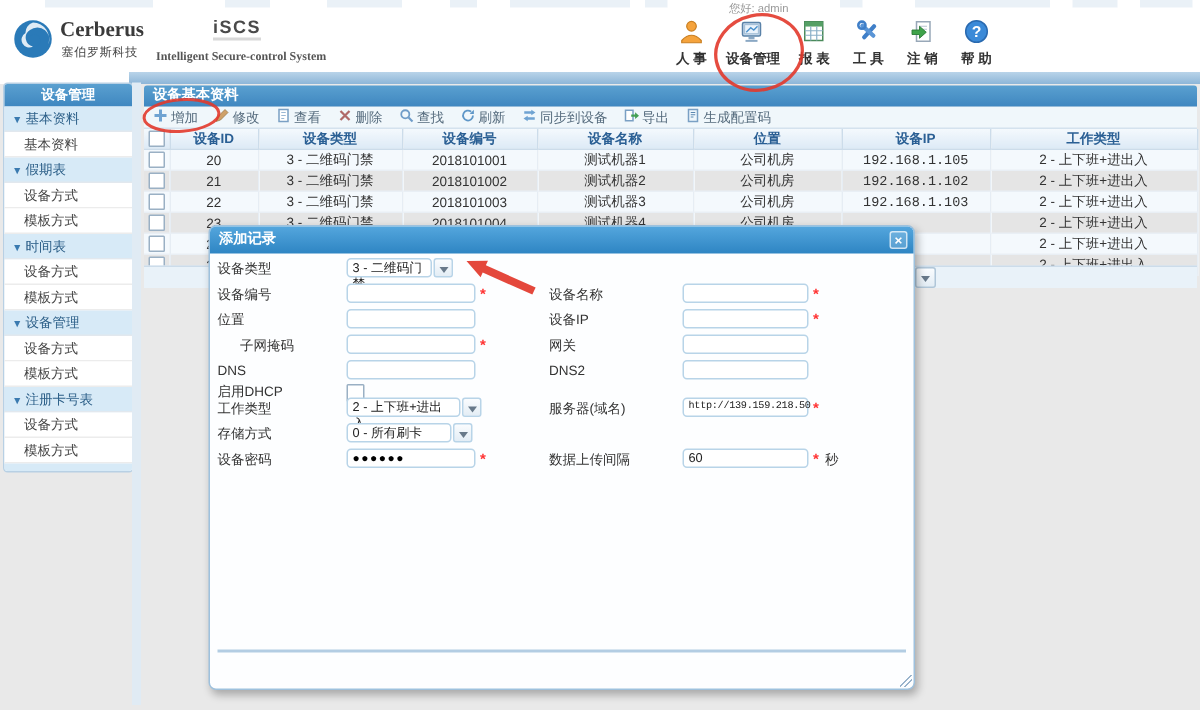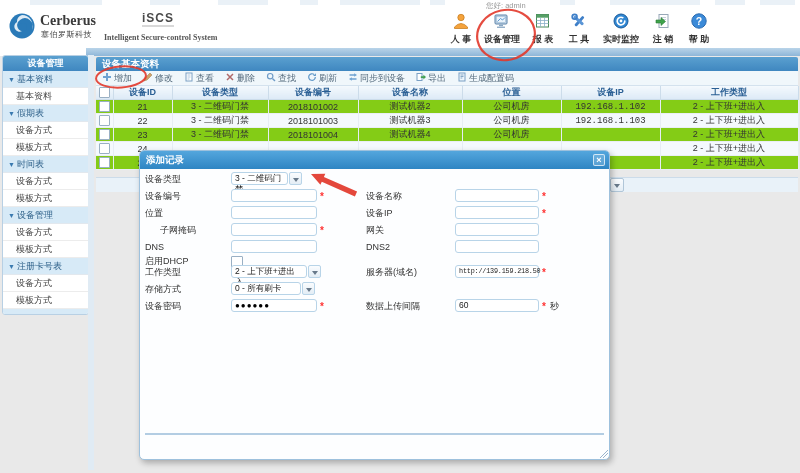--- a/index.html
+++ b/index.html
@@ -31,21 +31,21 @@
   #splitter{left:88px;top:55px;width:6px;height:415px;background:#e0ebf4;}
   
   #panel-header{left:96px;top:57px;width:702px;height:14px;background:linear-gradient(#5aa0d0,#3f87c0);color:#fff;font-size:9.5px;font-weight:bold;line-height:14px;padding-left:6px;box-sizing:border-box;border-radius:2px 2px 0 0;}
   #grid-toolbar{left:96px;top:71px;width:702px;height:15px;background:#f0f7fb;border-bottom:1px solid #d4e2ee;display:flex;align-items:center;padding-left:6px;box-sizing:border-box;}
   .gt-item{display:flex;align-items:center;font-size:9px;color:#556b7d;margin-right:11px;cursor:pointer;white-space:nowrap;}
   .gt-item svg{width:10px;height:10px;margin-right:2px;}
   #grid{left:96px;top:86px;width:702px;border-collapse:collapse;table-layout:fixed;background:#fff;}
   #grid th{height:13px;background:linear-gradient(#f4f9fd,#ddeaf6);border-right:1px solid #ccdcea;border-bottom:1px solid #ccdcea;font-size:9px;font-weight:bold;color:#2a5f94;text-align:center;padding:0;overflow:hidden;cursor:pointer;}
   #grid td{height:12px;border-right:1px solid #e6edf4;border-bottom:1px solid #e9eff5;font-size:9px;color:#333;text-align:center;padding:0;overflow:hidden;white-space:nowrap;}
   #grid tr.odd td{background:#f4f9fd;}
-  #grid tr.even td{background:#84cc16;}
+  #grid tr.even td{background:#e5e5e5;}
   td.mono{font-family:"Liberation Mono","DejaVu Sans Mono",monospace;font-size:8.5px;}
   .cb{display:inline-block;width:9px;height:9px;background:#fff;border:1px solid #9ab0c4;border-radius:1px;vertical-align:middle;cursor:pointer;}
   #grid-footer{left:96px;top:177px;width:702px;height:14px;background:#e9f2f9;border-top:1px solid #ccdcea;}
   #footer-combo{left:610px;top:178px;width:12px;height:12px;background:linear-gradient(#fafcfe,#e3edf5);border:1px solid #b0c6d8;border-radius:2px;cursor:pointer;}
   #footer-combo::after{content:"";position:absolute;left:3px;top:5px;border-left:3px solid transparent;border-right:3px solid transparent;border-top:4px solid #68798a;}
   
   #dialog{left:139px;top:150px;width:469px;height:308px;background:#fdfeff;border:1px solid #9ec1dd;border-radius:5px;box-shadow:2px 3px 6px rgba(0,0,0,.28);z-index:10;}
   #dialog-titlebar{position:absolute;left:0;top:0;right:0;height:18px;background:linear-gradient(#54a6dd,#2e85c3);border-radius:4px 4px 0 0;color:#fff;font-size:9.5px;font-weight:bold;line-height:18px;padding-left:6px;box-sizing:border-box;cursor:move;}
   #dialog-close{position:absolute;right:4px;top:3px;width:12px;height:12px;border:1px solid rgba(255,255,255,.7);border-radius:2px;background:rgba(255,255,255,.18);color:#fff;font-size:9px;line-height:11px;text-align:center;cursor:pointer;box-sizing:border-box;}
   .frow{position:absolute;left:0;width:100%;height:15px;}
@@ -123,28 +123,20 @@
         <div class="tb-label">报 表</div>
       </div>
       <div class="tb-item" style="width: 36px;">
         <span class="icon"><svg viewBox="0 0 18 18">
             <rect x="8.2" y="3" width="2.8" height="12.5" rx="1.2" transform="rotate(42 9.6 9)" fill="#3f7fc8"></rect>
             <rect x="7.2" y="2.2" width="2.8" height="12.5" rx="1.2" transform="rotate(-48 8.6 8.5)" fill="#5a95d6"></rect>
             <circle cx="4.6" cy="4.8" r="2.4" fill="none" stroke="#3f7fc8" stroke-width="1.7"></circle>
           </svg></span>
         <div class="tb-label">工 具</div>
       </div>
-      <div class="tb-item" style="width: 48px;">
-        <span class="icon"><svg viewBox="0 0 18 18">
-            <circle cx="9" cy="9" r="7" fill="#2f86d2" stroke="#1a5a9a"></circle>
-            <path d="M12.8 9 a3.8 3.8 0 1 1 -2 -3.3" stroke="#ffffff" stroke-width="1.7" fill="none" stroke-linecap="round"></path>
-            <circle cx="9" cy="9" r="1.4" fill="#ffffff"></circle>
-          </svg></span>
-        <div class="tb-label">实时监控</div>
-      </div>
       <div class="tb-item" style="width: 36px;">
         <span class="icon"><svg viewBox="0 0 18 18">
             <rect x="5" y="2.5" width="9" height="13" fill="#ffffff" stroke="#98a8b8"></rect>
             <path d="M7 5.5 h5 M7 7.5 h5 M7 9.5 h3" stroke="#b8c4d0" stroke-width=".8"></path>
             <path d="M2 8 h5 v-2.5 l4.5 4 l-4.5 4 v-2.5 h-5 z" fill="#3fa34a" stroke="#2a7a36" stroke-width=".6"></path>
           </svg></span>
         <div class="tb-label">注 销</div>
       </div>
       <div class="tb-item" style="width: 36px;">
         <span class="icon"><svg viewBox="0 0 18 18">
@@ -258,20 +250,30 @@
           <th>设备ID</th>
           <th>设备类型</th>
           <th>设备编号</th>
           <th>设备名称</th>
           <th>位置</th>
           <th>设备IP</th>
           <th>工作类型</th>
         </tr>
       </thead>
     <tbody>
+        <tr class="odd">
+          <td><span class="cb"></span></td>
+          <td>20</td>
+          <td>3 - 二维码门禁</td>
+          <td>2018101001</td>
+          <td>测试机器1</td>
+          <td>公司机房</td>
+          <td class="mono">192.168.1.105</td>
+          <td>2 - 上下班+进出入</td>
+        </tr>
         <tr class="even">
           <td><span class="cb"></span></td>
           <td>21</td>
           <td>3 - 二维码门禁</td>
           <td>2018101002</td>
           <td>测试机器2</td>
           <td>公司机房</td>
           <td class="mono">192.168.1.102</td>
           <td>2 - 上下班+进出入</td>
         </tr>

